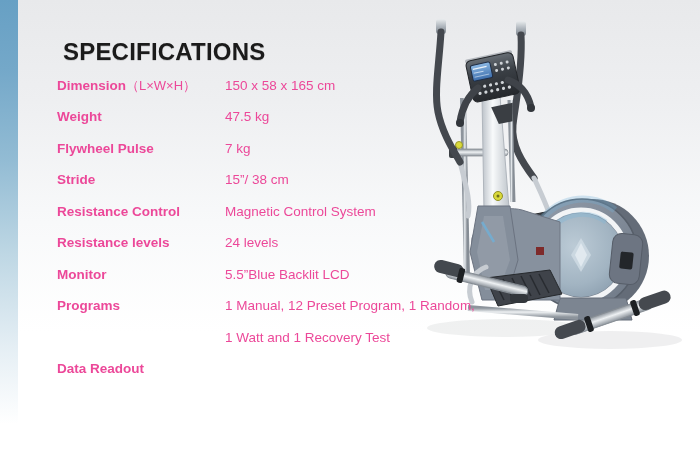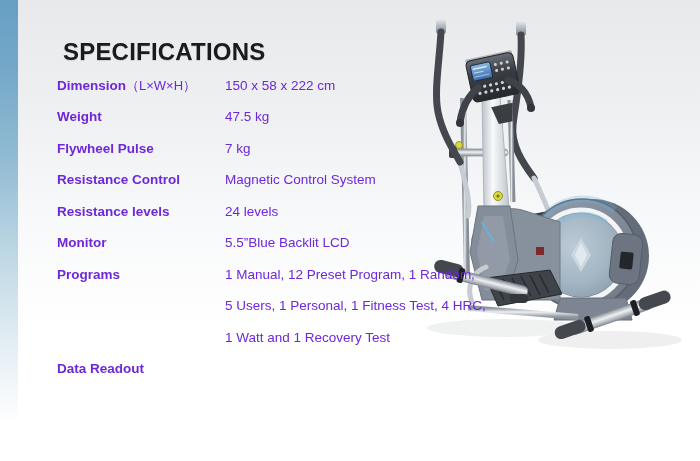--- a/index.html
+++ b/index.html
@@ -12,65 +12,68 @@
     position:absolute;left:0;top:0;width:18px;height:461px;
     background:linear-gradient(180deg,#67a0c4 0%,#74a8c9 15%,#93bcd4 35%,#bed7e4 55%,#e4eef4 75%,#ffffff 92%,#ffffff 100%);
   }
   .page-title{
     position:absolute;left:55px;top:30px;margin:8px;
     font-size:24px;font-weight:700;color:#1b1b1b;letter-spacing:.2px;
     text-shadow:0 1px 0 rgba(0,0,0,.12);
   }
   .spec-table{
     position:absolute;left:57px;top:70px;width:590px;
-    font-size:13.5px;line-height:31.45px;color:#6d28d9;z-index:3;
+    font-size:13.5px;line-height:31.45px;color:#ec4899;z-index:3;
   }
   .spec-row{display:flex;align-items:flex-start;}
   .spec-label{flex:0 0 168px;font-weight:700;white-space:nowrap;}
   .spec-label .label-suffix{font-weight:400;font-size:13px;}
   .spec-value{white-space:nowrap;}
   .machine{position:absolute;left:410px;top:10px;width:290px;height:350px;z-index:1;}
 </style>
 </head>
 <body>
 
 <div class="accent-strip"></div>
 
 <h1 class="page-title">SPECIFICATIONS</h1>
 
 <div class="spec-table">
   <div class="spec-row">
     <div class="spec-label"><span>Dimension</span><span class="label-suffix">（L×W×H）</span></div>
-    <div class="spec-value">150 x 58 x 222 cm</div>
+    <div class="spec-value">150 x 58 x 165 cm</div>
   </div>
   <div class="spec-row">
     <div class="spec-label">Weight</div>
     <div class="spec-value">47.5 kg</div>
   </div>
   <div class="spec-row">
     <div class="spec-label">Flywheel Pulse</div>
     <div class="spec-value">7 kg</div>
+  </div>
+  <div class="spec-row">
+    <div class="spec-label">Stride</div>
+    <div class="spec-value">15”/ 38 cm</div>
   </div>
   <div class="spec-row">
     <div class="spec-label">Resistance Control</div>
     <div class="spec-value">Magnetic Control System</div>
   </div>
   <div class="spec-row">
     <div class="spec-label">Resistance levels</div>
     <div class="spec-value">24 levels</div>
   </div>
   <div class="spec-row">
     <div class="spec-label">Monitor</div>
     <div class="spec-value">5.5”Blue Backlit LCD</div>
   </div>
   <div class="spec-row">
     <div class="spec-label">Programs</div>
     <div class="spec-value">
       <div>1 Manual, 12 Preset Program, 1 Random,</div>
-      <div>5 Users, 1 Personal, 1 Fitness Test, 4 HRC,</div>
       <div>1 Watt and 1 Recovery Test</div>
     </div>
   </div>
   <div class="spec-row">
     <div class="spec-label">Data Readout</div>
   </div>
 </div>
 
 <svg class="machine" viewBox="0 0 290 350" xmlns="http://www.w3.org/2000/svg">
   <defs>

